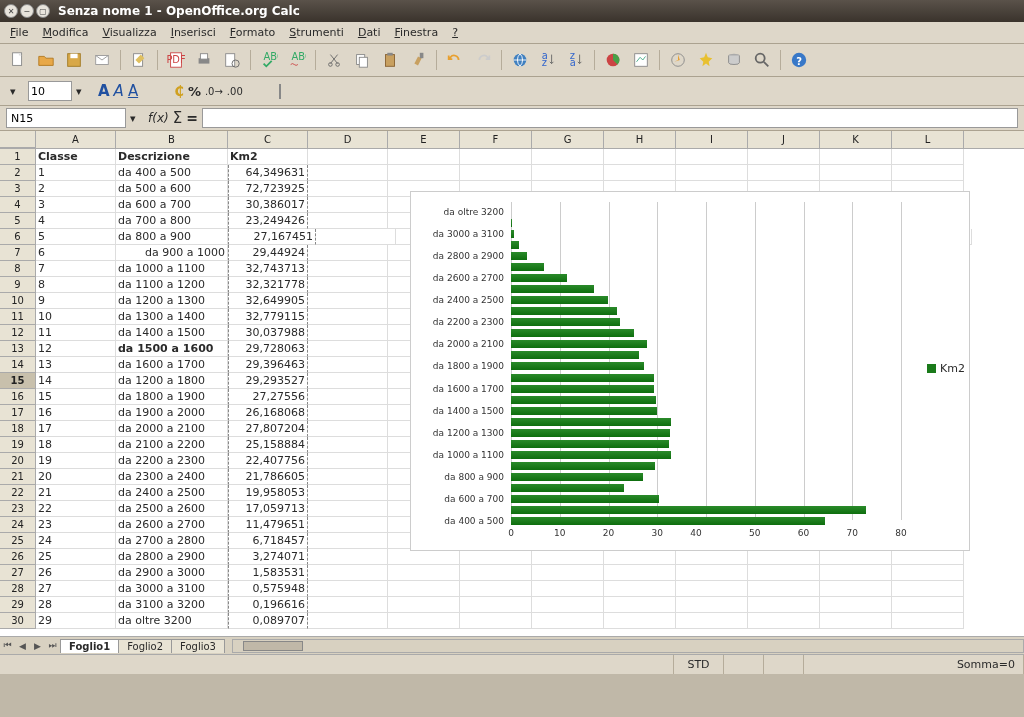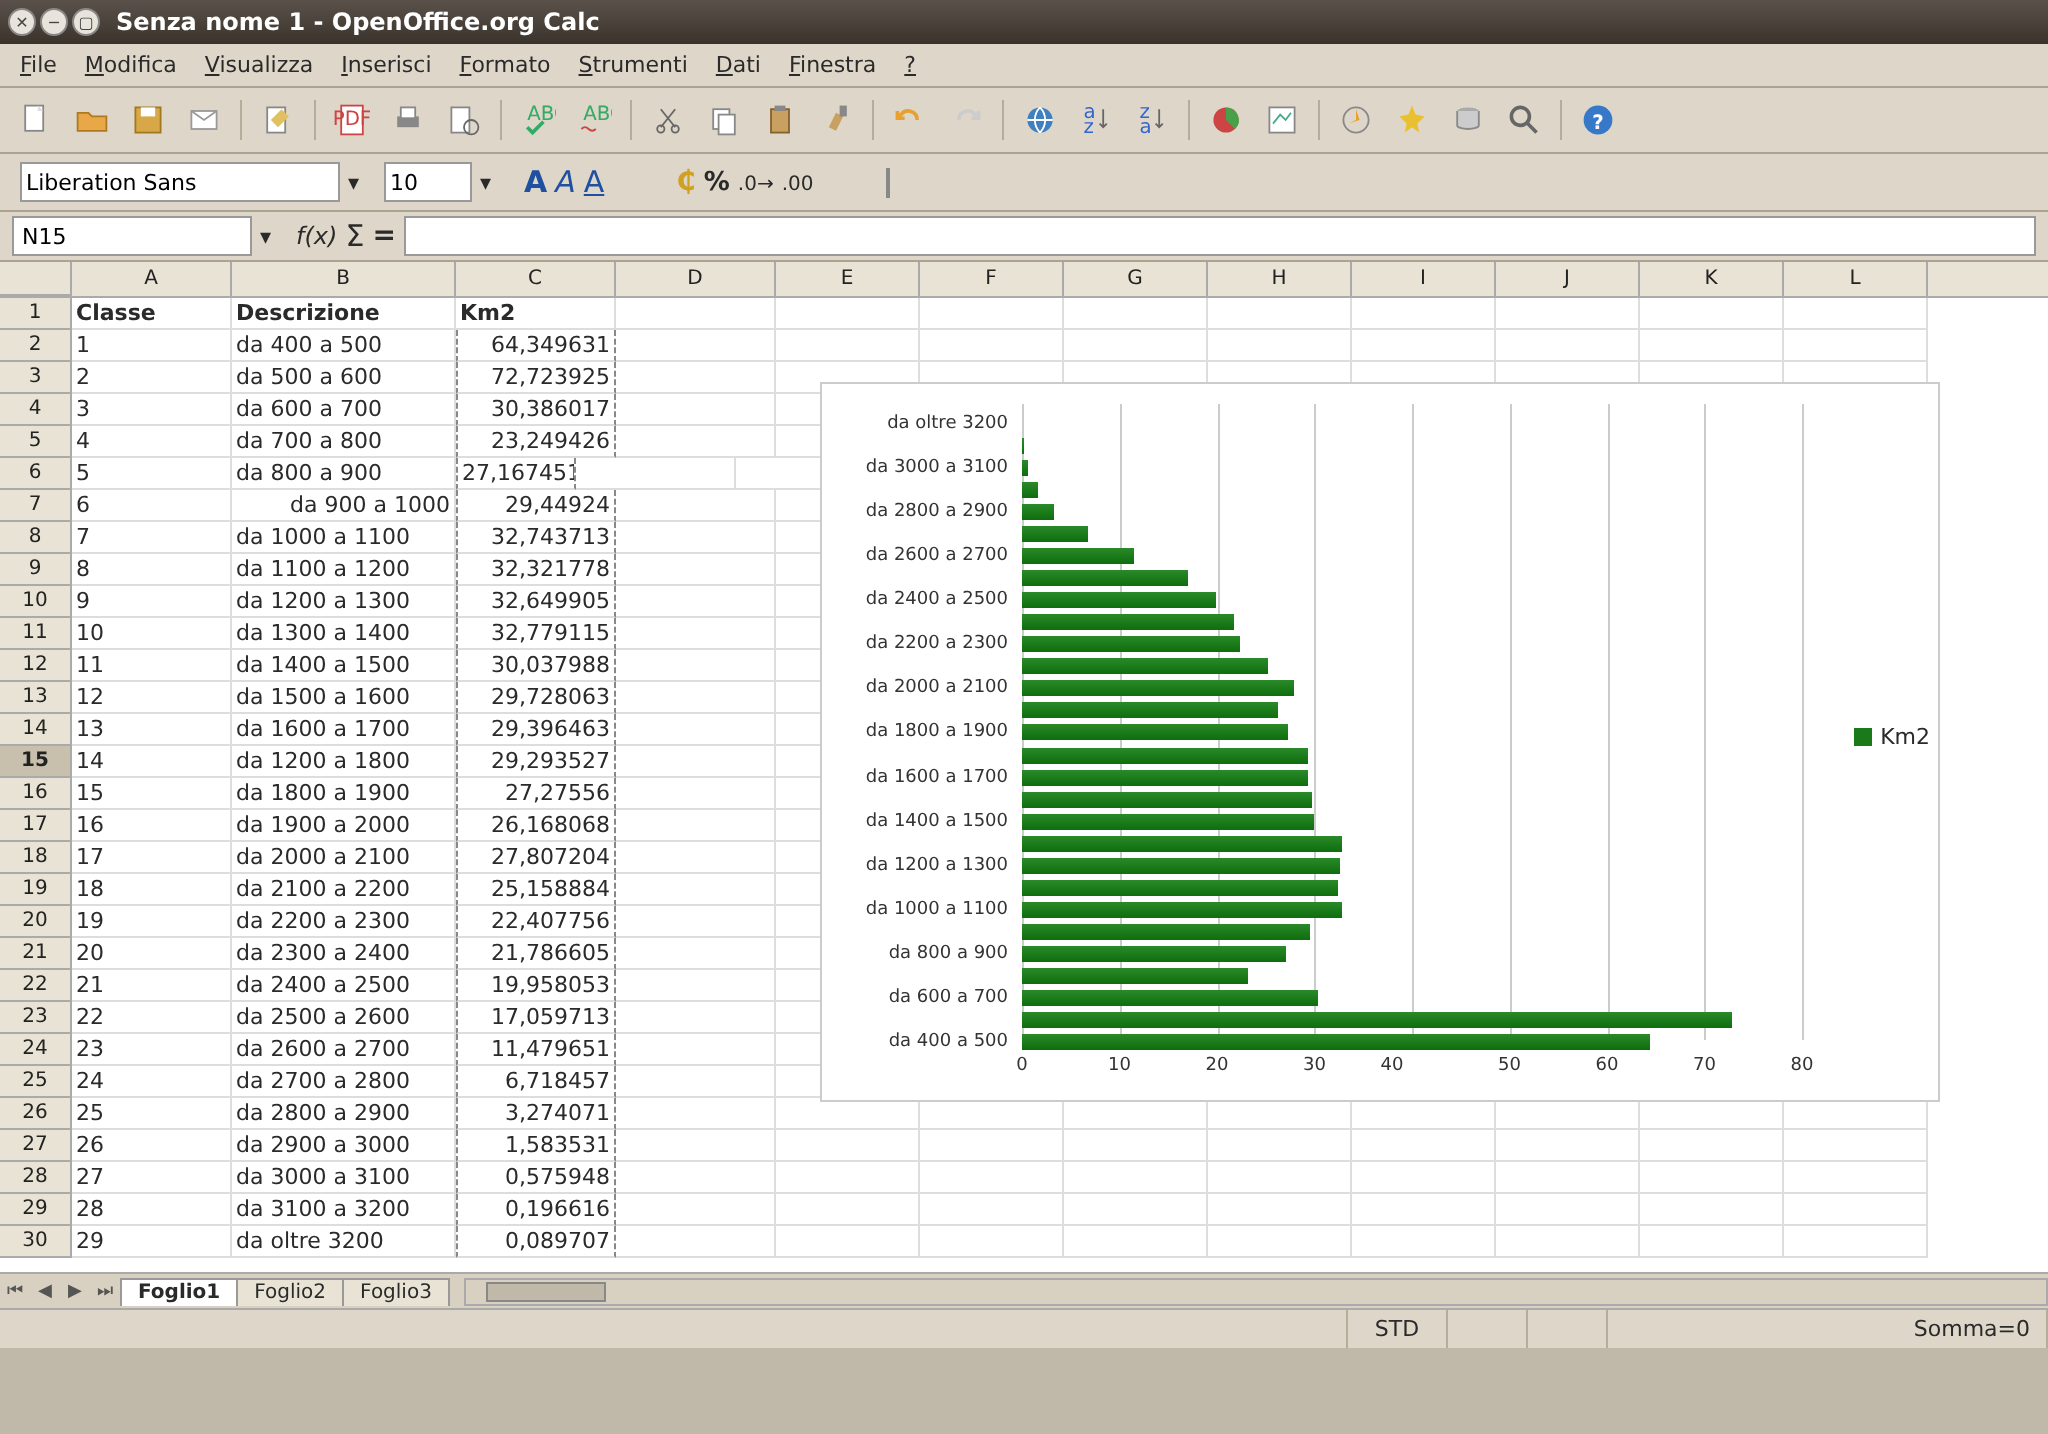--- a/index.html
+++ b/index.html
@@ -240,21 +240,20 @@
         <text x="10" y="15" font-size="12" text-anchor="middle" fill="#fff" font-weight="bold">?</text>
       </svg>
     </div>
 </div>
 
 <div class="fontbar">
   <div class="tbtn"><svg viewBox="0 0 20 20">
         <rect x="3" y="3" width="14" height="14" fill="#fff" stroke="#888"></rect>
         <text x="10" y="14" font-size="10" text-anchor="middle">A</text>
       </svg></div>
-  <input class="fontname" value="Liberation Sans" style="">
   <div class="tbtn" style="width:14px">▾</div>
   <input class="fontsize" value="10" style="">
   <div class="tbtn" style="width:14px">▾</div>
   <div class="sep"></div>
   <div class="tbtn"><span style="font-weight:bold;color:#2050a0;font-size:15px">A</span></div>
   <div class="tbtn"><span style="font-style:italic;color:#2050a0;font-size:15px">A</span></div>
   <div class="tbtn"><span style="text-decoration:underline;color:#2050a0;font-size:15px">A</span></div>
   <div class="sep"></div>
   <div class="tbtn"><svg viewBox="0 0 20 20">
         <path d="M3 5h14M3 9h9M3 13h14M3 17h9" stroke="#555" stroke-width="2"></path>
@@ -403,21 +402,21 @@
         <div class="cell" style="width: 72px;"></div>
         <div class="cell" style="width: 72px;"></div>
         <div class="cell" style="width: 72px;"></div>
         <div class="cell" style="width: 72px;"></div>
         <div class="cell" style="width: 72px;"></div>
       </div>
       <div class="row">
         <div class="rowhead">6</div>
         <div class="cell" style="width: 80px;">5</div>
         <div class="cell" style="width: 112px;">da 800 a 900</div>
-        <div class="cell r" style="width: 60px; border-left: 1px dashed rgb(136, 136, 136); border-right: 1px dashed rgb(136, 136, 136);">27,167451</div>
+        <div class="cell r" style="width: 88px; border-left: 1px dashed rgb(136, 136, 136); border-right: 1px dashed rgb(136, 136, 136);">27,167451</div>
         <div class="cell" style="width: 80px;"></div>
         <div class="cell" style="width: 72px;"></div>
         <div class="cell" style="width: 72px;"></div>
         <div class="cell" style="width: 72px;"></div>
         <div class="cell" style="width: 72px;"></div>
         <div class="cell" style="width: 72px;"></div>
         <div class="cell" style="width: 72px;"></div>
         <div class="cell" style="width: 72px;"></div>
         <div class="cell" style="width: 72px;"></div>
       </div>
@@ -507,21 +506,21 @@
         <div class="cell" style="width: 72px;"></div>
         <div class="cell" style="width: 72px;"></div>
         <div class="cell" style="width: 72px;"></div>
         <div class="cell" style="width: 72px;"></div>
         <div class="cell" style="width: 72px;"></div>
         <div class="cell" style="width: 72px;"></div>
       </div>
       <div class="row">
         <div class="rowhead">13</div>
         <div class="cell" style="width: 80px;">12</div>
-        <div class="cell" style="width: 112px;">da 1500 a 1600</div>
+        <div class="cell" style="width: 112px; font-weight: bold;">da 1500 a 1600</div>
         <div class="cell r" style="width: 80px; border-left: 1px dashed rgb(136, 136, 136); border-right: 1px dashed rgb(136, 136, 136);">29,728063</div>
         <div class="cell" style="width: 80px;"></div>
         <div class="cell" style="width: 72px;"></div>
         <div class="cell" style="width: 72px;"></div>
         <div class="cell" style="width: 72px;"></div>
         <div class="cell" style="width: 72px;"></div>
         <div class="cell" style="width: 72px;"></div>
         <div class="cell" style="width: 72px;"></div>
         <div class="cell" style="width: 72px;"></div>
         <div class="cell" style="width: 72px;"></div>

